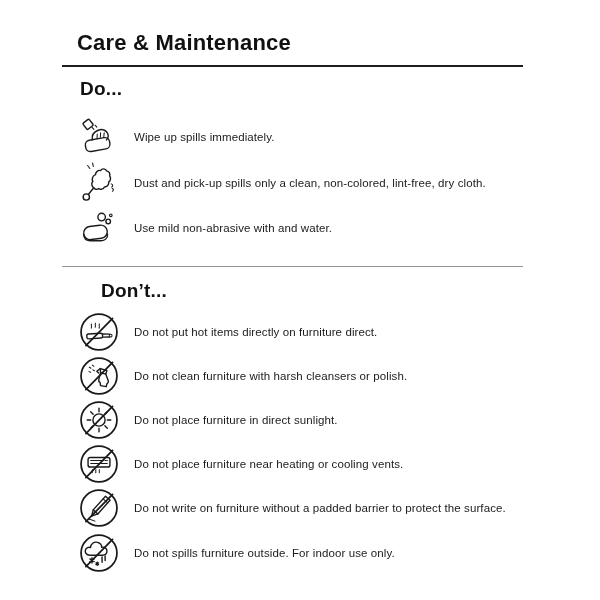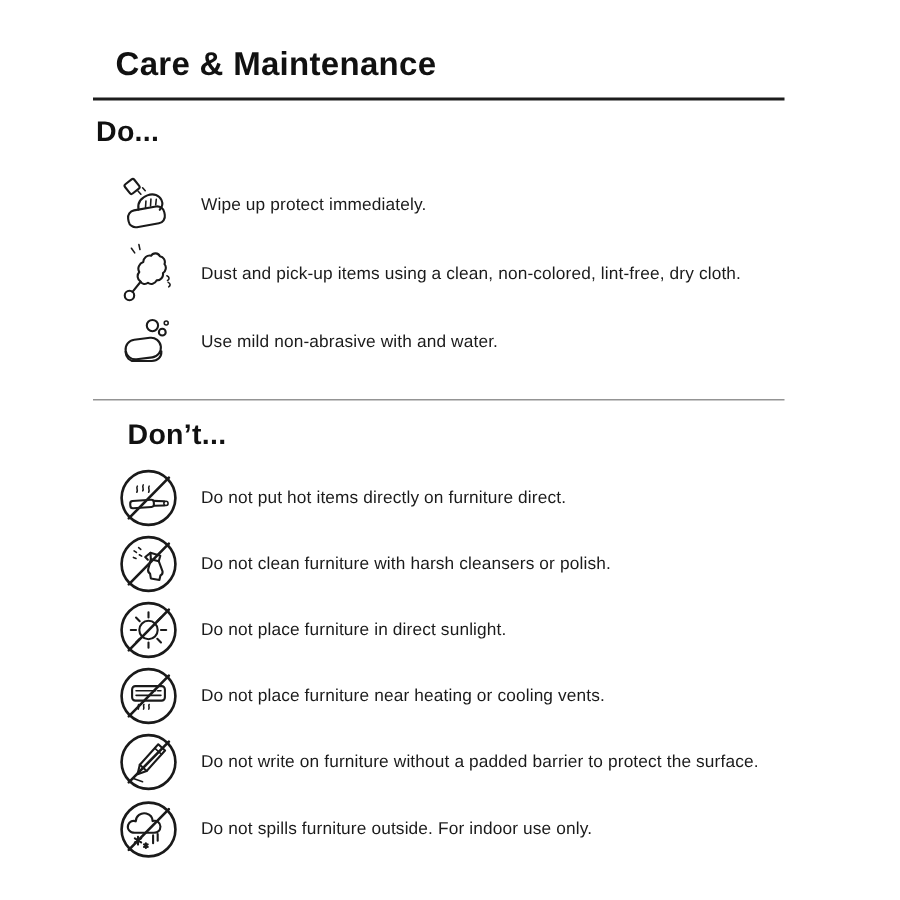--- a/index.html
+++ b/index.html
@@ -13,21 +13,21 @@
   }
   .title{
     position:absolute;left:77px;top:30px;margin:0;
     font-size:22px;font-weight:bold;color:#111;
     letter-spacing:.2px;
   }
   .rule{position:absolute;left:62px;width:461px;}
   .rule-strong{top:65px;height:2px;background:#1d1d1d;}
   .rule-light{top:266px;height:1px;background:#949494;}
   .sec-heading{
-    position:absolute;left:64px;margin:0;
+    position:absolute;left:80px;margin:0;
     font-size:19px;font-weight:bold;color:#111;
     letter-spacing:.2px;
   }
   .do-heading{top:78px;}
   .dont-heading{top:280px;margin-left:21px;}
   .row{
     position:absolute;left:78px;width:460px;height:44px;
     display:flex;align-items:center;
   }
   .icon{
@@ -62,34 +62,34 @@
       <svg width="42" height="42" viewBox="0 0 48 48">
         <rect x="7" y="5" width="9" height="9" rx="1.5" transform="rotate(-38 11.5 9.5)"></rect>
         <path class="thin" d="M16 13 l2.2 2.4 M19.5 10.5 l2 2.2"></path>
         <g transform="rotate(-10 23 30)">
           <rect x="8" y="26" width="28" height="13" rx="5.5"></rect>
           <path d="M17 26 c0-5.5 3.5-8.5 8.5-9.5 c5-1 9 1.5 10 5.5 c0.8 3.2-0.8 5.6-2.6 7"></path>
           <path class="thin" d="M22.5 25.5 l1.2-5 M26.5 24.8 l1.2-5 M30.5 24.8 l1.2-4.2"></path>
         </g>
       </svg>
     </span>
-    <span class="txt">Wipe up protect immediately.</span>
+    <span class="txt">Wipe up spills immediately.</span>
   </div>
 
   <div class="row" style="top:161px">
     <span class="icon">
       <svg width="42" height="42" viewBox="0 0 48 48">
         <circle cx="9.5" cy="40" r="3.6"></circle>
         <path d="M11.8 37.2 L18 29.5"></path>
         <path d="M18 29.5 c-2.6-1.8-3-5.2-1-7.4 c-1.8-2.8 0-6.6 3-7.6 c0-3 3-5.6 6-4.8 c1.4-2.6 5.6-2.4 6.6 0.4 c2.8 0.4 4.6 3.2 3.6 6 c1.8 2 1 5.6-1.2 6.8 c0.6 3-1.8 5.6-4.8 5.6 c-1.2 2.6-4.6 3.6-6.6 1.8 c-2 1.6-4.4 1-5.6-0.8 z"></path>
         <path class="thin" d="M13.5 7.5 l-2.5-3.5 M17.5 5 l-0.8-3.8"></path>
         <path class="thin" d="M38 25 c2 0.8 2.2 2.6 0.5 3.6 M39 30 c1.8 0.8 2 2.4 0.4 3.4"></path>
       </svg>
     </span>
-    <span class="txt">Dust and pick-up items using a clean, non-colored, lint-free, dry cloth.</span>
+    <span class="txt">Dust and pick-up spills only a clean, non-colored, lint-free, dry cloth.</span>
   </div>
 
   <div class="row" style="top:206px">
     <span class="icon">
       <svg width="42" height="42" viewBox="0 0 48 48">
         <rect x="6.5" y="21.5" width="27" height="15" rx="7.5" transform="rotate(-7 20 29)"></rect>
         <path d="M6.5 31.5 c0.3 4.5 3.2 7 7 7 l13 0 c4.5 0 7.5-3 7.3-7.5"></path>
         <circle cx="27" cy="11.5" r="4.3"></circle>
         <circle cx="34.5" cy="16.5" r="2.6"></circle>
         <circle class="thin" cx="37.5" cy="9.5" r="1.5"></circle>

